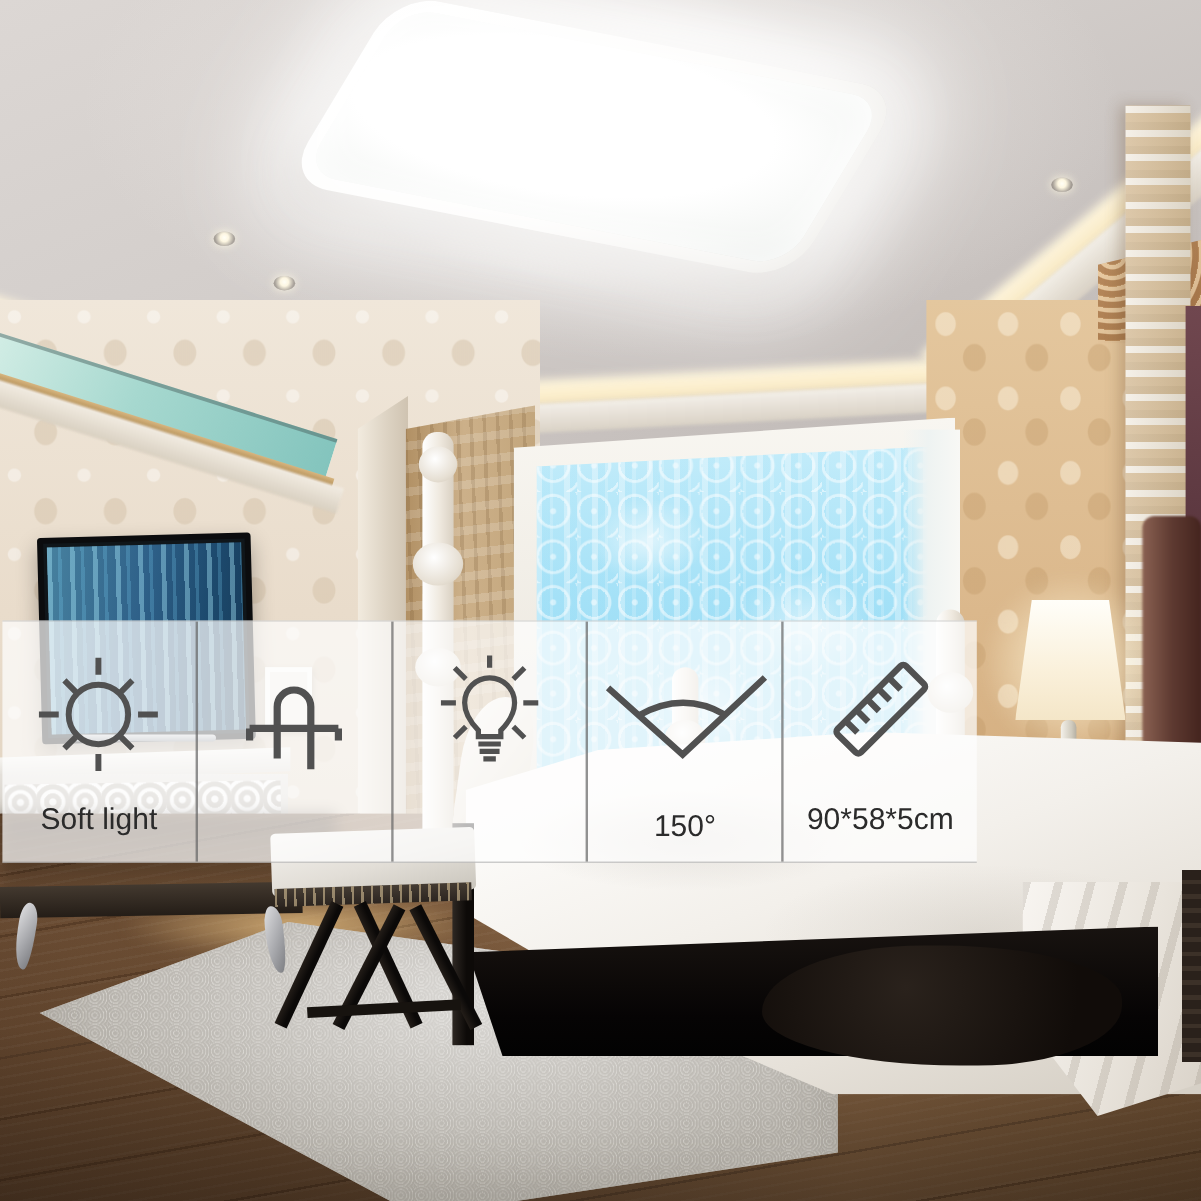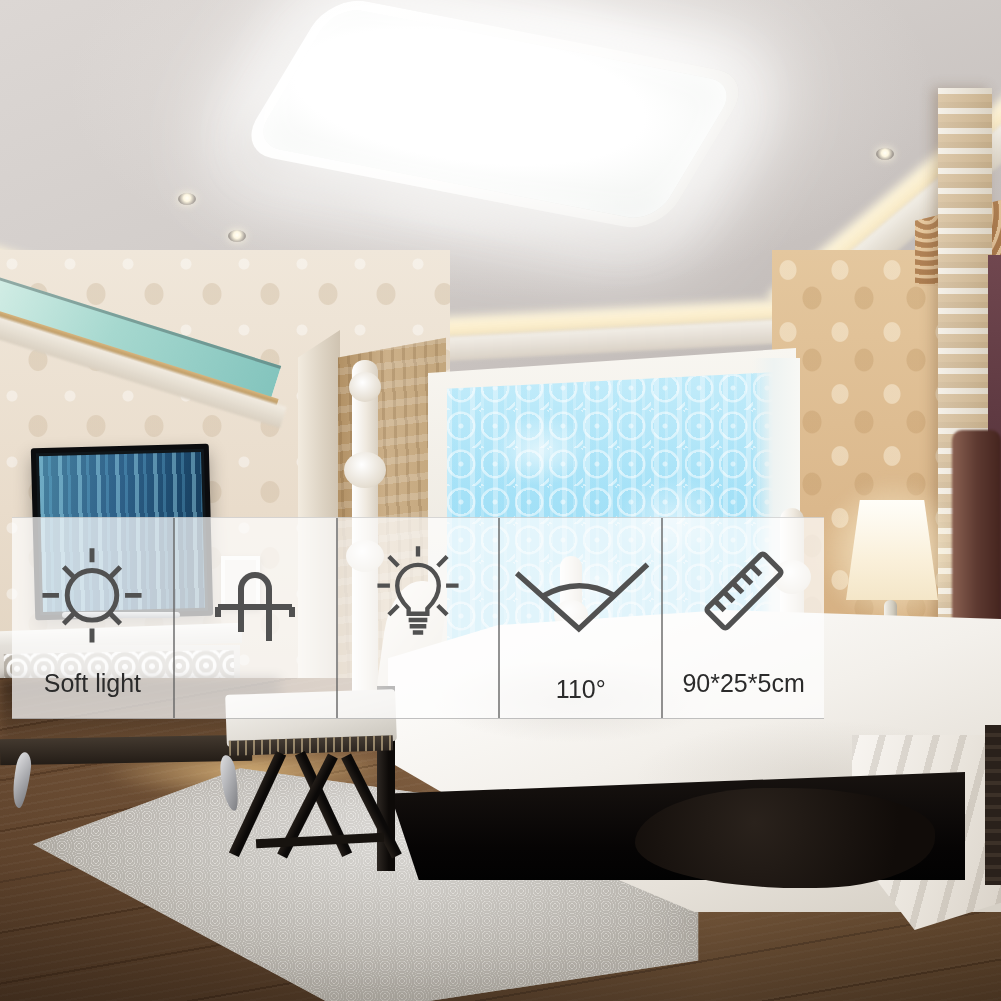--- a/index.html
+++ b/index.html
@@ -181,21 +181,21 @@
     background:repeating-linear-gradient(90deg, rgba(214,192,150,.6) 0 2px, rgba(60,50,42,0) 2px 8px),
                linear-gradient(#453c33,#2c2520)}
   .bench-leg{width:11px;height:112px;background:linear-gradient(to right,#231d18,#0b0908 70%)}
   #bl1{left:252px;top:748px;transform:rotate(25deg)}
   #bl2{left:318px;top:748px;transform:rotate(-25deg)}
   #bl3{left:302px;top:750px;transform:rotate(27deg)}
   #bl4{left:366px;top:750px;transform:rotate(-27deg)}
   #bench-bar{left:256px;top:836px;width:128px;height:9px;transform:rotate(-3deg);background:#17130f}
 
   
-  .band{position:absolute;left:12px;top:517px;width:812px;height:200px;display:flex;z-index:50;
+  .band{position:absolute;left:2px;top:517px;width:812px;height:200px;display:flex;z-index:50;
     background:var(--band-background,rgba(253,253,254,.72));
     border-top:1px solid rgba(150,150,150,.35);border-bottom:1px solid rgba(120,120,120,.45)}
   .cell{flex:1 1 0;position:relative}
   .cell + .cell{border-left:2px solid var(--band-divider,rgba(100,100,100,.7))}
   .feat-icon{position:absolute;left:50%;transform:translateX(-50%);color:var(--icon-stroke,#515151)}
   .icon-sun{top:16px}.icon-led{top:26px}.icon-bulb{top:24px}.icon-angle{top:40px}.icon-ruler{top:20px}
   .feat-text{position:absolute;left:4px;right:4px;bottom:20px;text-align:center;
     font-size:25px;line-height:1.22;color:var(--label-text,#2b2b2b);white-space:nowrap}
   .feat-text.two-line{bottom:14px}
 </style>
@@ -311,28 +311,28 @@
         <path d="M50 14V4 M69 23l9-9 M31 23l-9-9 M77 42h12 M23 42H11 M69 61l9 9 M31 61l-9 9"></path>
       </svg>
     </div>
 
     <div class="cell">
       <svg class="feat-icon icon-angle" width="150" height="86" viewBox="0 0 140 80" fill="none" stroke="currentColor" stroke-width="5">
         <path d="M10 14 68 66 132 6"></path>
         <path d="M33 36 Q68 16 101 35"></path>
       </svg>
       <div class="feat-text two-line">
-        <div>110°</div>
+        <div>150°</div>
       </div>
     </div>
 
     <div class="cell">
       <svg class="feat-icon icon-ruler" width="106" height="106" viewBox="0 0 100 100" fill="none" stroke="currentColor" stroke-width="5">
         <g transform="rotate(-45 50 50)">
           <rect x="12" y="37" width="76" height="26" rx="3"></rect>
           <path d="M24 37v13 M36 37v13 M48 37v13 M60 37v13 M72 37v13"></path>
         </g>
       </svg>
-      <div class="feat-text">90*25*5cm</div>
+      <div class="feat-text">90*58*5cm</div>
     </div>
 
   </div>
 </div>
 
 </body></html>

